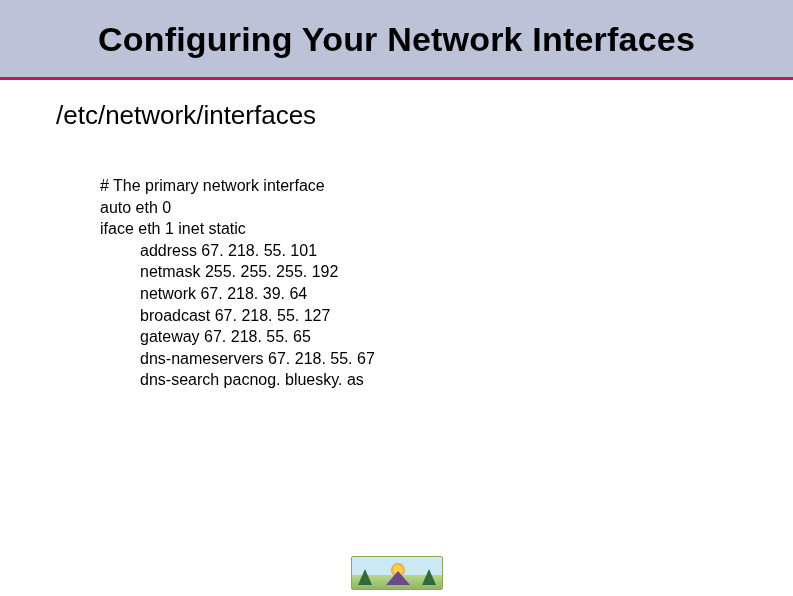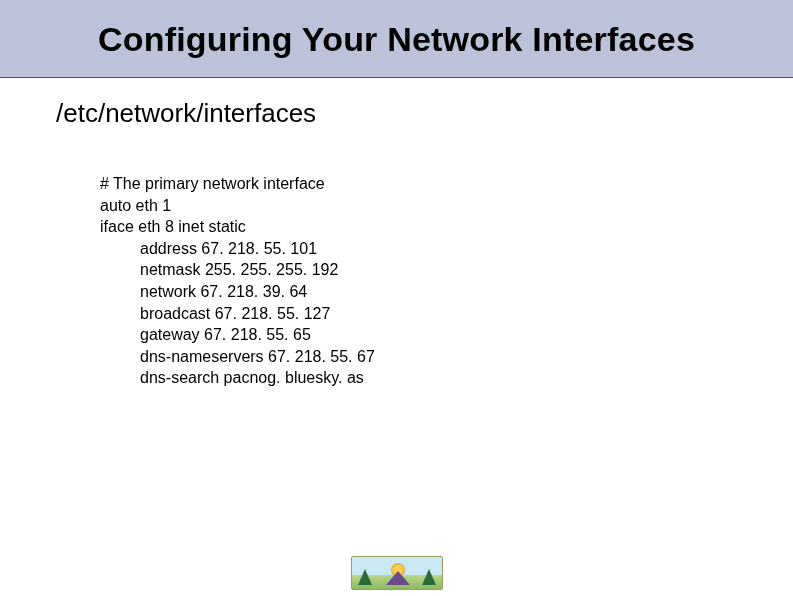--- a/index.html
+++ b/index.html
@@ -8,21 +8,21 @@
     height: 596px;
     background: #ffffff;
     font-family: Arial, Helvetica, sans-serif;
     color: #000000;
     position: relative;
     overflow: hidden;
   }
   .title-bar {
     background: #bcc3d9;
     padding: 20px 0 18px 0;
-    border-bottom: 1px solid #be185d;
+    border-bottom: 3px solid #be185d;
   }
   .title-text {
     font-size: 34px;
     font-weight: bold;
     text-align: center;
     letter-spacing: 0.2px;
   }
   .content {
     padding: 20px 0 0 56px;
   }
@@ -90,22 +90,22 @@
 
 <div class="title-bar">
   <div class="title-text">Configuring Your Network Interfaces</div>
 </div>
 
 <div class="content">
   <div class="line-sub1">/etc/network/interfaces</div>
 
   <div class="config-block">
     <div class="config-line"># The primary network interface</div>
-    <div class="config-line">auto eth 1</div>
-    <div class="config-line">iface eth 8 inet static</div>
+    <div class="config-line">auto eth 0</div>
+    <div class="config-line">iface eth 1 inet static</div>
     <div class="config-line indent">address 67. 218. 55. 101</div>
     <div class="config-line indent">netmask 255. 255. 255. 192</div>
     <div class="config-line indent">network 67. 218. 39. 64</div>
     <div class="config-line indent">broadcast 67. 218. 55. 127</div>
     <div class="config-line indent">gateway 67. 218. 55. 65</div>
     <div class="config-line indent">dns-nameservers 67. 218. 55. 67</div>
     <div class="config-line indent">dns-search pacnog. bluesky. as</div>
   </div>
 </div>
 

